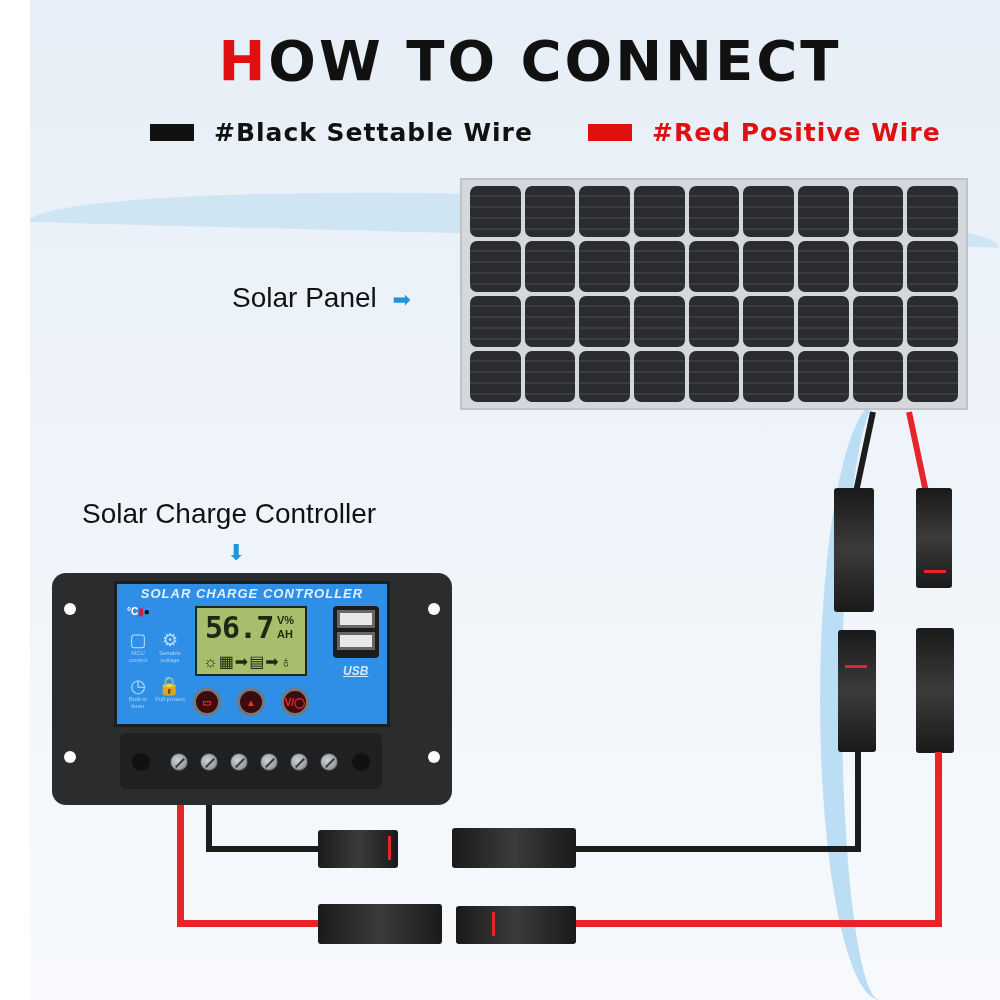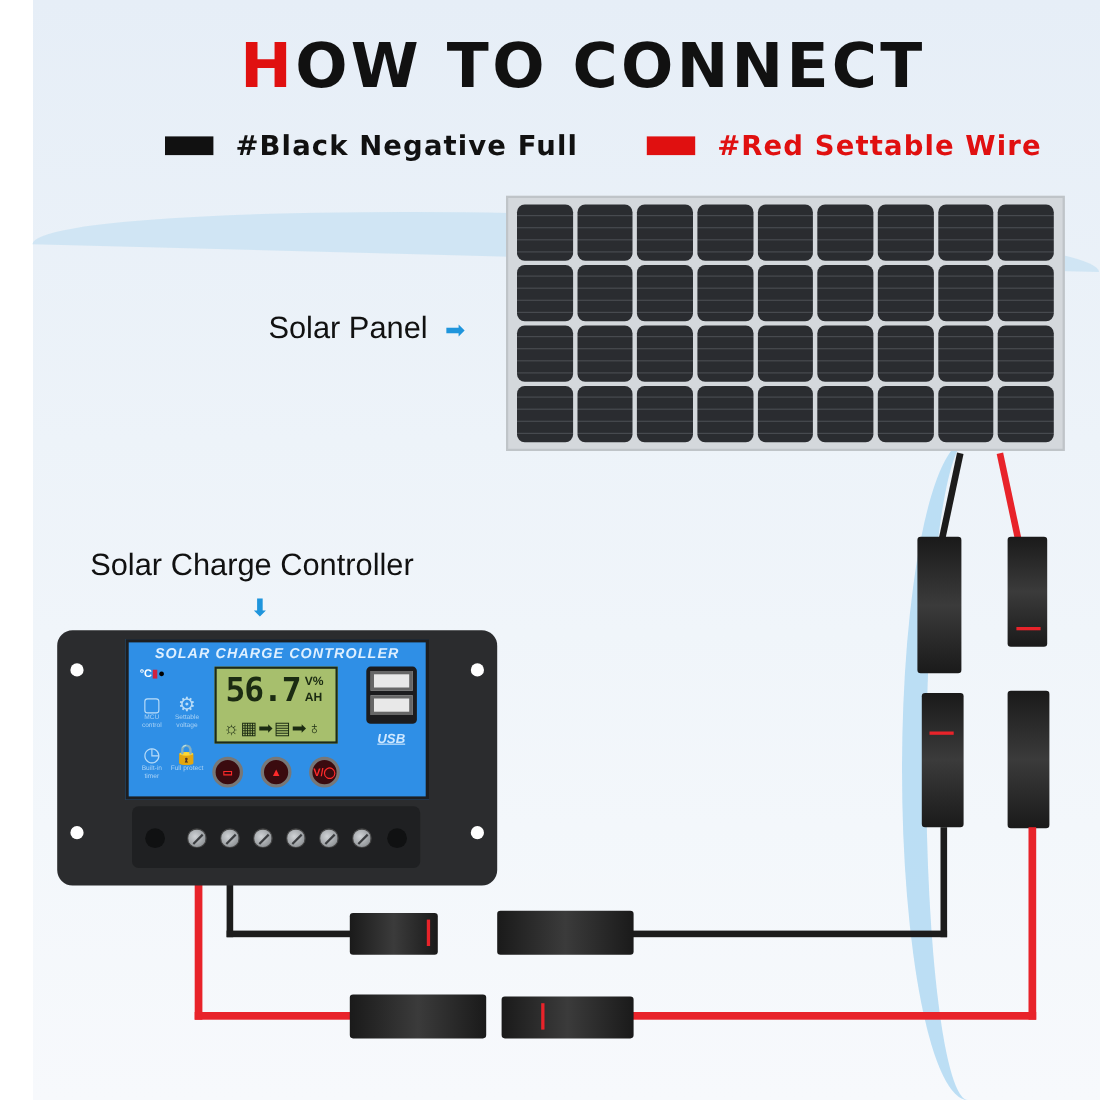--- a/index.html
+++ b/index.html
@@ -61,28 +61,28 @@
 <body>
 
 <div class="bgpanel"></div>
 <div class="wave"></div>
 <div class="swoosh"></div>
 
 <h1 class="title"><span class="first">H</span><span>OW TO CONNECT</span></h1>
 
 <div class="legend" style="left:150px">
   <span class="swatch" style="background:#111"></span>
-  <span style="color:#111">#Black Negative Full</span>
+  <span style="color:#111">#Black Settable Wire</span>
 </div>
 <div class="legend" style="left:588px">
   <span class="swatch" style="background:#e01010"></span>
-  <span style="color:#e01010">#Red Settable Wire</span>
-</div>
-
-<div class="label" style="left:244px;top:282px">
+  <span style="color:#e01010">#Red Positive Wire</span>
+</div>
+
+<div class="label" style="left:232px;top:282px">
   <span>Solar Panel</span>
   <span class="blue-arrow" style="font-size:22px;margin-left:8px">➡</span>
 </div>
 
 <div class="panel" id="panel">
     <div class="cell"></div>
     <div class="cell"></div>
     <div class="cell"></div>
     <div class="cell"></div>
     <div class="cell"></div>

